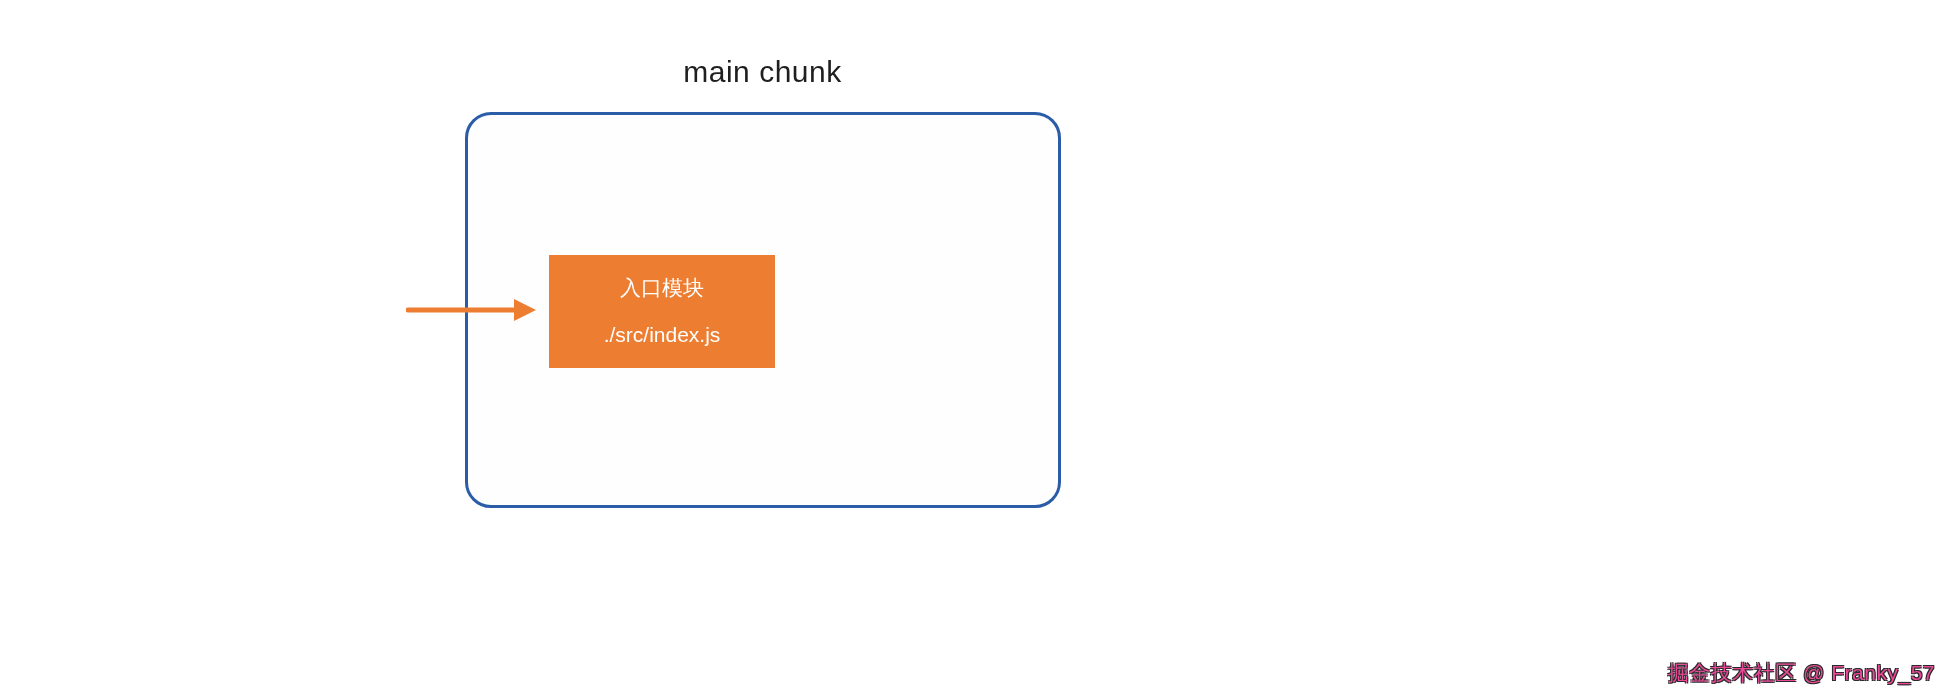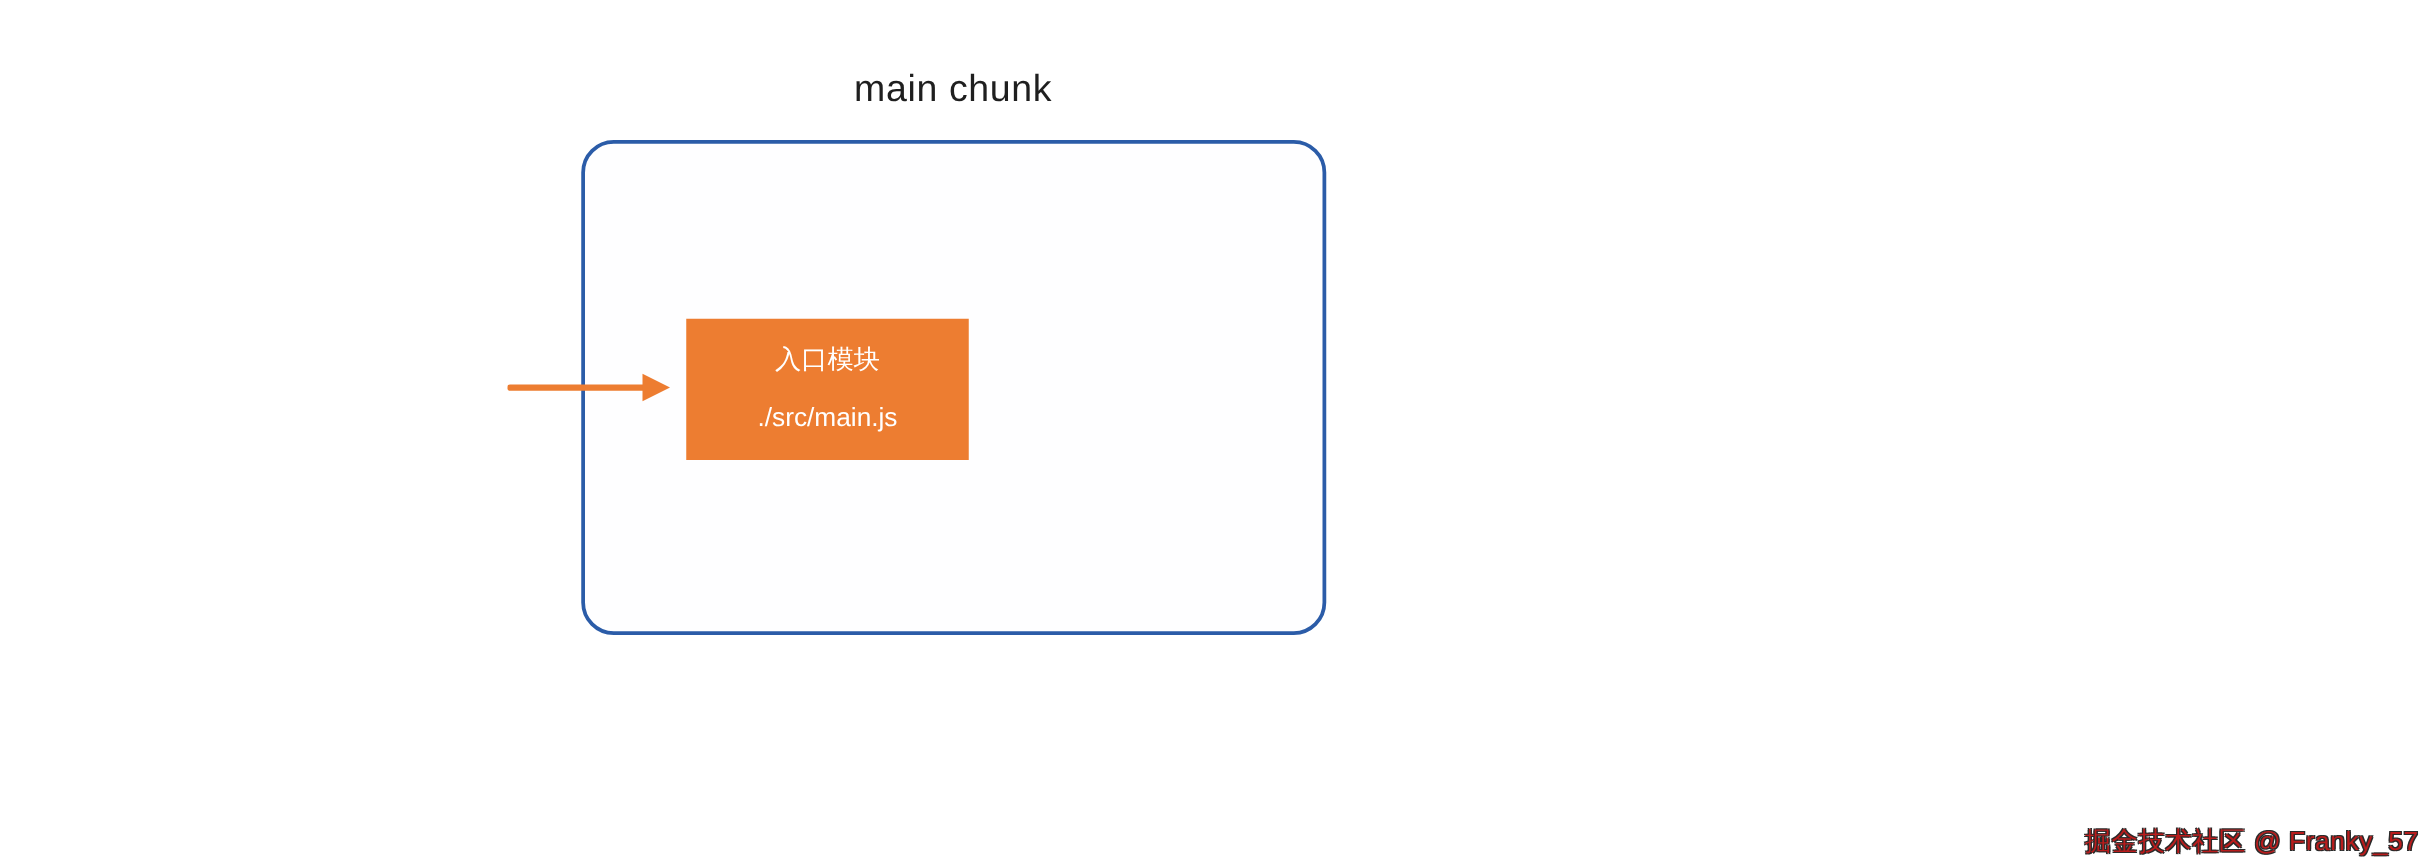--- a/index.html
+++ b/index.html
@@ -60,21 +60,21 @@
     left: 406px;
     top: 296px;
     width: 132px;
     height: 28px;
   }
   .watermark {
     position: absolute;
     right: 6px;
     bottom: 6px;
     font-size: 21px;
-    color: #b91c1c;
+    color: #ec4899;
     text-shadow:
       -1px -1px 0 #2a2a2a,
        1px -1px 0 #2a2a2a,
       -1px  1px 0 #2a2a2a,
        1px  1px 0 #2a2a2a;
     letter-spacing: 0.5px;
     white-space: nowrap;
   }
 </style>
 </head>
@@ -86,18 +86,18 @@
 
   <div class="chunk-container"></div>
 
   <svg class="entry-arrow" viewBox="0 0 132 28" xmlns="http://www.w3.org/2000/svg">
     <line x1="2" y1="14" x2="112" y2="14" stroke="#ed7d31" stroke-width="5" stroke-linecap="round"></line>
     <polygon points="108,3 130,14 108,25" fill="#ed7d31"></polygon>
   </svg>
 
   <div class="module-box">
     <div class="line">入口模块</div>
-    <div class="line">./src/main.js</div>
+    <div class="line">./src/index.js</div>
   </div>
 
   <div class="watermark">掘金技术社区 @ Franky_57</div>
 
 </div>
 
 </body></html>

